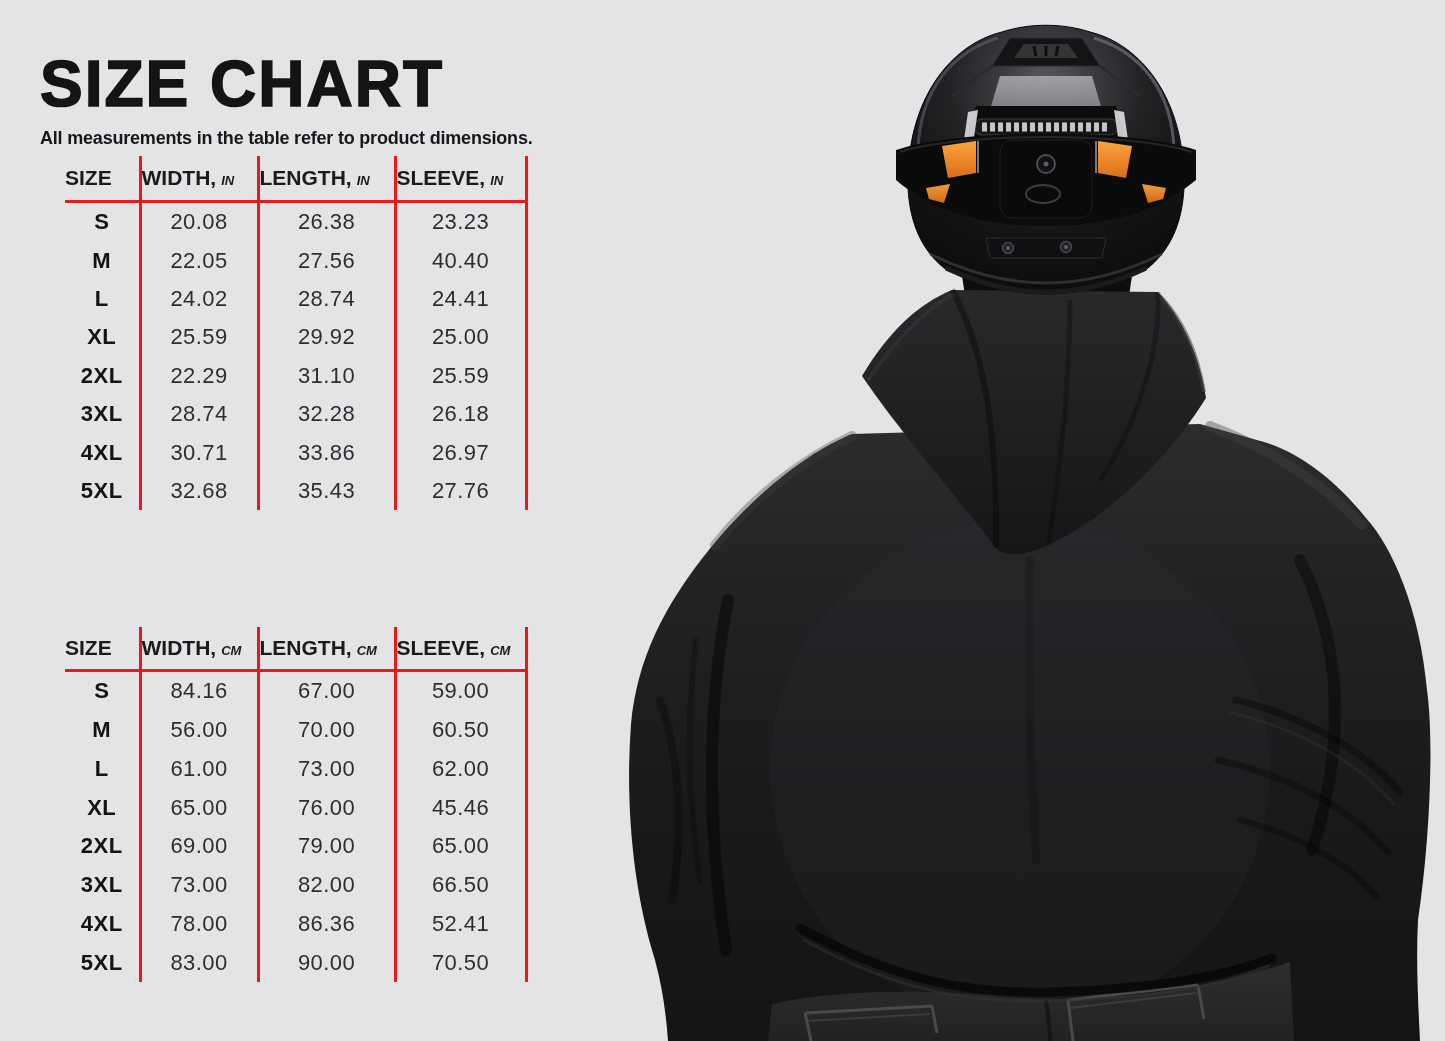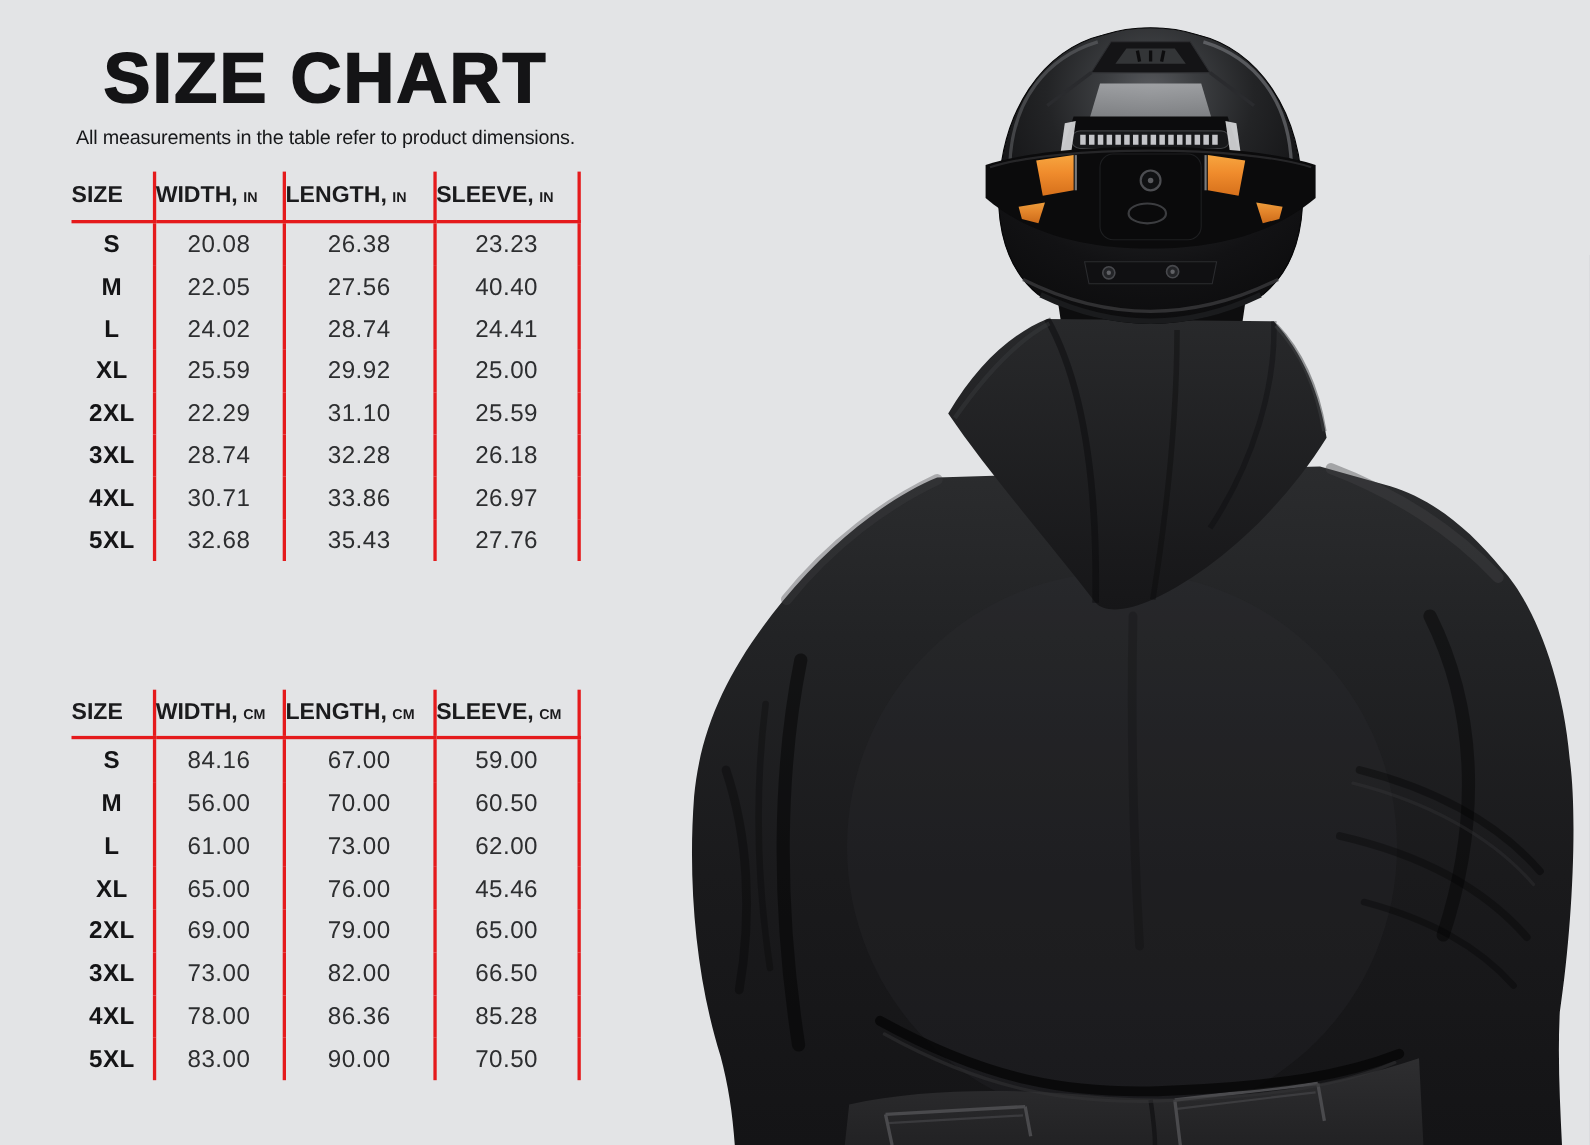--- a/index.html
+++ b/index.html
@@ -9,29 +9,29 @@
     --ink:#1b1b1d;
   }
   html,body{margin:0;padding:0;}
   body{background:#cfd0d2;font-family:"Liberation Sans",sans-serif;}
   #canvas{
     position:relative;width:1445px;height:1041px;overflow:hidden;
     background:var(--bg);
   }
   
   .left-panel{
-    position:absolute;left:40px;top:38px;width:512px;text-align:center;
+    position:absolute;left:40px;top:51px;width:512px;
   }
   .page-title{
     margin:0;font-size:64px;line-height:1.05;font-weight:700;
     letter-spacing:2px;color:#141416;
     -webkit-text-stroke:1.6px #141416;
   }
   .page-subtitle{
-    margin:10px 0 0 0;font-size:18px;font-weight:400;color:#17181a;
+    margin:10px 0 0 0;font-size:18px;font-weight:700;color:#17181a;
     letter-spacing:-0.2px;
   }
   
   .size-table{
     position:absolute;left:65px;border-collapse:collapse;table-layout:fixed;
   }
   .table-in{top:156px;}
   .table-cm{top:627px;}
   .size-table col.c1{width:75px;}
   .size-table col.c2{width:118px;}
@@ -46,21 +46,21 @@
   .size-table td{
     height:38.4px;padding:0;text-align:center;vertical-align:middle;
     font-size:22px;font-weight:400;color:#2d2e30;letter-spacing:0.4px;
   }
   .table-cm td{height:38.75px;}
   .size-table td.size-col{font-weight:700;color:#141416;letter-spacing:0.5px;}
   .size-table th:nth-child(n+2),
   .size-table td:nth-child(n+2){border-left:3px solid var(--red);}
   .size-table th:last-child,
   .size-table td:last-child{border-right:3px solid var(--red);}
-  .hunit{font-size:13px;margin-left:5px;font-weight:700;}
+  .hunit{font-size:13px;margin-left:5px;font-weight:700;font-style:italic;}
   
   .figure-svg{position:absolute;left:600px;top:0;width:845px;height:1041px;display:block;}
 </style>
 </head>
 <body>
 
 <div id="canvas">
 
   <div class="left-panel">
     <h1 class="page-title">SIZE CHART</h1>
@@ -183,21 +183,21 @@
         <tr>
           <td class="size-col">3XL</td>
           <td>73.00</td>
           <td>82.00</td>
           <td>66.50</td>
         </tr>
         <tr>
           <td class="size-col">4XL</td>
           <td>78.00</td>
           <td>86.36</td>
-          <td>85.28</td>
+          <td>52.41</td>
         </tr>
         <tr>
           <td class="size-col">5XL</td>
           <td>83.00</td>
           <td>90.00</td>
           <td>70.50</td>
         </tr>
       </tbody>
   </table>
 

